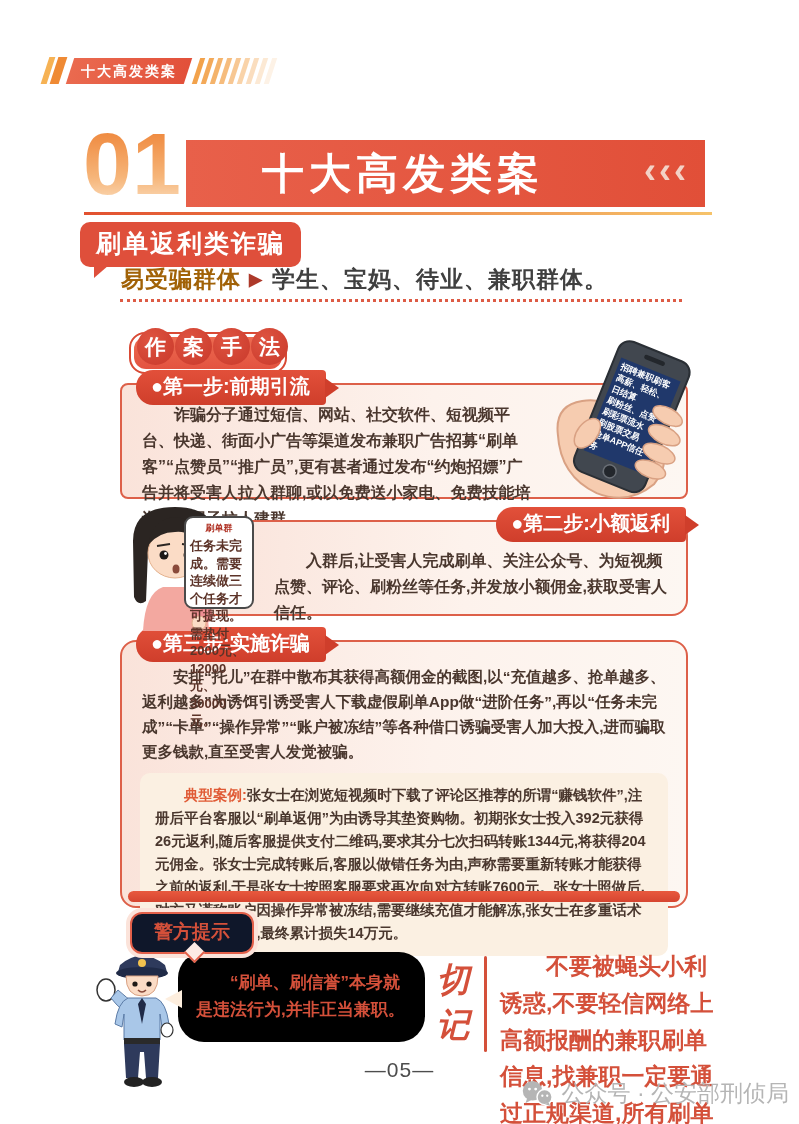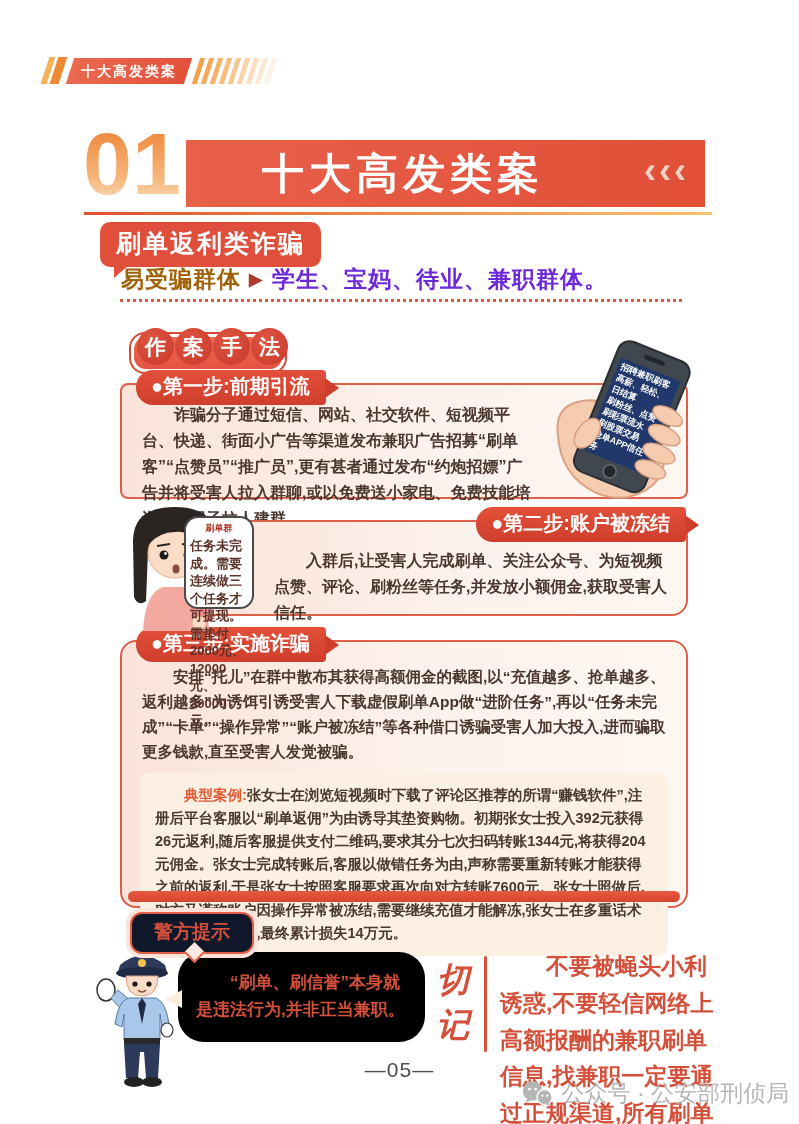--- a/index.html
+++ b/index.html
@@ -28,28 +28,28 @@
                     background: linear-gradient(180deg, #ee8336 5%, #f6b579 65%, #fbe0c2 100%);
                     -webkit-background-clip: text; background-clip: text; color: transparent; }
   .title-banner { position: absolute; left: 186px; top: 140px; width: 519px; height: 67px;
                   background: linear-gradient(90deg, #e8604a, #e14f38); display: flex; align-items: center; }
   .title-banner .title-text { color: #fff; font-size: 42px; font-weight: bold; letter-spacing: 5px; margin-left: 76px; }
   .title-chevrons { position: absolute; right: 16px; top: 10px; color: #f3d2c6; font-size: 36px; font-weight: bold; letter-spacing: 3px; }
   .title-underline { position: absolute; left: 84px; top: 212px; width: 628px; height: 3px;
                      background: linear-gradient(90deg, #e2502f, #f6c36a); }
 
   
-  .fraud-badge { position: absolute; left: 100px; top: 222px; background: #df4f3b; color: #fff;
+  .fraud-badge { position: absolute; left: 80px; top: 222px; background: #df4f3b; color: #fff;
                  font-weight: bold; font-size: 25px; padding: 5px 16px 7px; border-radius: 10px; letter-spacing: 2px; }
   .fraud-badge::after { content: ""; position: absolute; left: 14px; bottom: -11px;
                  border-top: 13px solid #df4f3b; border-right: 15px solid transparent; }
   .victims { position: absolute; left: 121px; top: 264px; display: flex; align-items: center; font-weight: bold; font-size: 23px; }
   .victims-label { color: #a16207; letter-spacing: 1px; }
   .victims-arrow { color: #ad392a; margin: 0 10px 0 8px; font-size: 17px; }
-  .victims-text { color: #6d28d9; letter-spacing: 1px; }
+  .victims-text { color: #404040; letter-spacing: 1px; }
   .dotted-line { position: absolute; left: 120px; top: 299px; width: 562px; border-bottom: 3px dotted #dd5b45; }
 
   
   .method-badge { position: absolute; left: 129px; top: 332px; width: 158px; height: 42px;
                   border: 2px solid #d94a35; border-radius: 16px; background: #fff; padding: 3px; }
   .method-badge .inner { width: 100%; height: 100%; border-radius: 12px; background: linear-gradient(180deg,#ec6b50,#e35340); }
   .method-badge .char { position: absolute; top: -6px; width: 37px; height: 37px; border-radius: 50%;
                   background: radial-gradient(circle at 35% 30%, #de5340, #c9392b); color: #fff; font-size: 21px;
                   font-weight: bold; text-align: center; line-height: 37px; }
   .method-badge .char:nth-of-type(1){ left: 6px; } .method-badge .char:nth-of-type(2){ left: 44px; }
@@ -74,21 +74,21 @@
   .case-box { margin: 9px 18px 0 18px; background: #fbf0e2; border-radius: 10px; padding: 11px 15px;
               font-size: 14.5px; line-height: 1.58; color: #4a372e; font-weight: 600; text-indent: 2em; }
   .case-label { color: #e05a35; font-weight: bold; }
   .red-bar { position: absolute; bottom: 4px; left: 6px; right: 6px; height: 11px; border-radius: 7px;
              background: linear-gradient(180deg, #e8593e, #d64530); }
 
   
   .phone-illu { position: absolute; left: 540px; top: 336px; width: 168px; height: 168px; z-index: 5; }
   .woman-illu { position: absolute; left: 103px; top: 499px; width: 152px; height: 134px; z-index: 5; }
   .task-note { position: absolute; left: 184px; top: 516px; width: 70px; height: 93px; background: #fff;
-               border: 2px solid #4a4a4a; border-radius: 14px; padding: 4px 4px; z-index: 6; }
+               border: 2px solid #4a4a4a; border-radius: 9px; padding: 4px 4px; z-index: 6; }
   .note-title { text-align: center; font-size: 9px; font-weight: bold; color: #b03224; }
   .note-text { font-size: 13px; color: #5c3328; line-height: 1.35; margin-top: 2px; font-weight: bold; }
 
   
   .tip-badge { position: absolute; left: 130px; top: 912px; background: #0f172a; border: 2px solid #e2604a;
                border-radius: 12px; padding: 5px 22px 7px; color: #d4503a; font-weight: bold; font-size: 19px;
                box-shadow: 0 0 0 4px #fbe3da; z-index: 4; }
   .tip-badge::after { content: ""; position: absolute; bottom: -8px; left: 46%; width: 13px; height: 13px;
                background: #fdeae3; border-right: 2px solid #e2604a; border-bottom: 2px solid #e2604a;
                transform: rotate(45deg); }
@@ -187,21 +187,21 @@
           <ellipse cx="127" cy="83" rx="17" ry="8.5" transform="rotate(4 127 83)"></ellipse>
           <ellipse cx="129" cy="102" rx="17" ry="8.5" transform="rotate(2 129 102)"></ellipse>
           <ellipse cx="127" cy="120" rx="16" ry="8"></ellipse>
           <ellipse cx="55" cy="110" rx="10" ry="17" transform="rotate(16 55 110)"></ellipse>
         </g>
       </g>
     </svg>
   </div>
 
   <div class="step-box box-step2">
-    <div class="step-label right">●第二步:账户被冻结</div>
+    <div class="step-label right">●第二步:小额返利</div>
     <div class="step-text">入群后,让受害人完成刷单、关注公众号、为短视频点赞、评论、刷粉丝等任务,并发放小额佣金,获取受害人信任。</div>
   </div>
 
   <div class="woman-illu">
     <svg viewBox="0 0 152 134" width="152" height="134">
       <path d="M30,42 Q30,8 72,8 Q114,8 114,44 L112,92 Q110,100 102,96 L99,52 Q74,34 45,52 L43,102 Q35,108 31,98 Z" fill="#2b2522"></path>
       <ellipse cx="72" cy="54" rx="27" ry="25" fill="#fbdcc6" stroke="#e4b18d" stroke-width="1"></ellipse>
       <path d="M45,46 Q49,20 72,18 Q97,20 99,48 Q88,31 72,33 Q56,33 45,46 Z" fill="#2b2522"></path>
       <g>
         <circle cx="61" cy="56" r="4.5" fill="#1e1a18"></circle>

